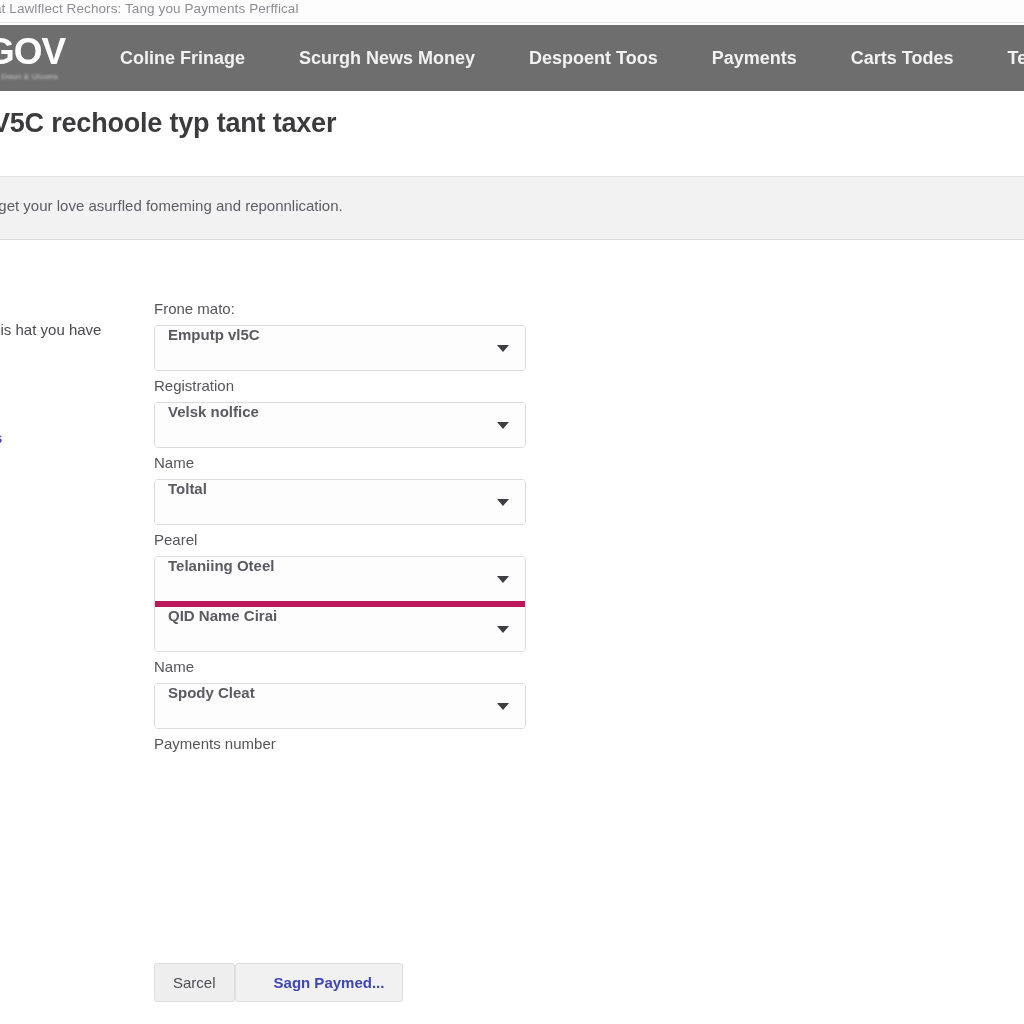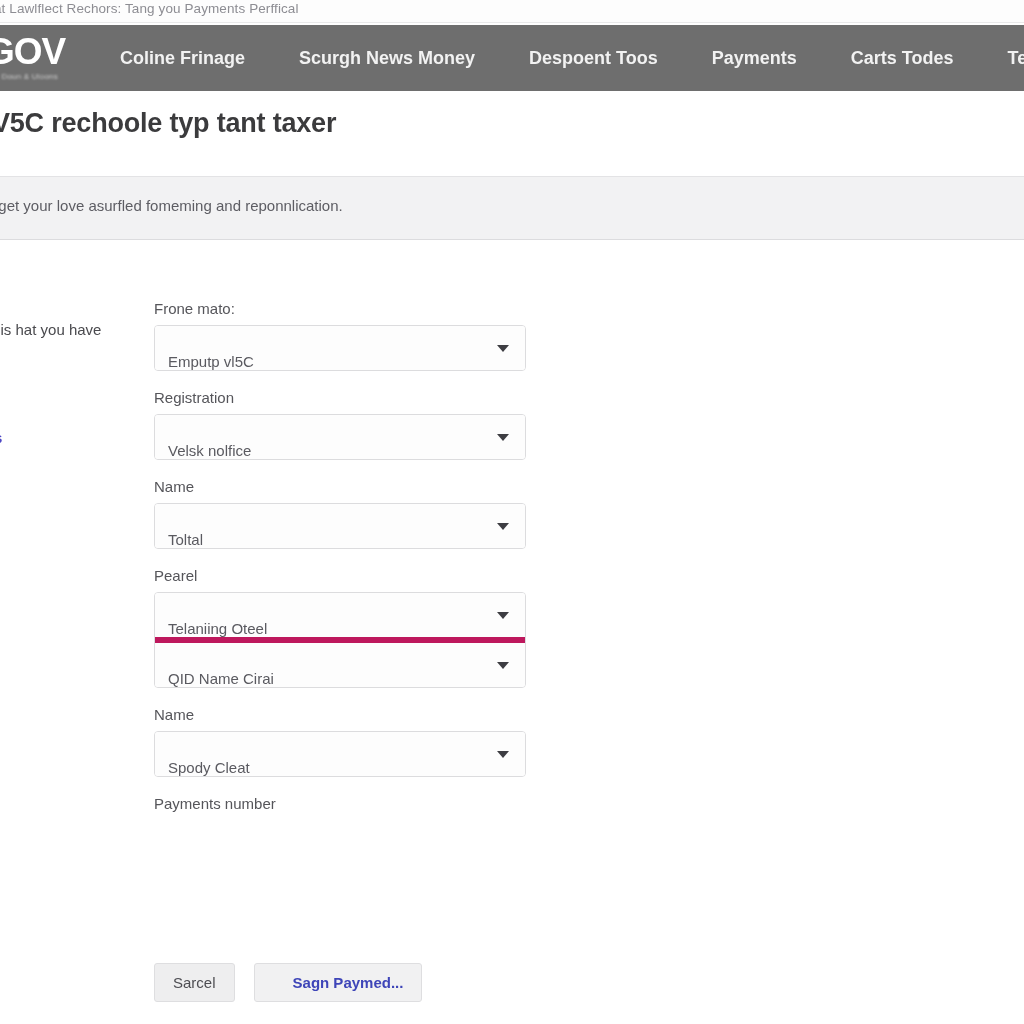--- a/index.html
+++ b/index.html
@@ -142,40 +142,41 @@
     cursor: pointer;
     filter: blur(0.45px);
   }
 
   
   .form {
     position: absolute;
     left: 154px; top: 300px;
     width: 372px;
   }
-  .field-group { margin-bottom: 18px; }
+  .field-group { margin-bottom: 6px; }
   .field-label {
     font-size: 15px;
     color: #55555a;
     margin-bottom: 8px;
     filter: blur(0.45px);
   }
   .control-stack {
     border: 1px solid #dcdcde;
     border-radius: 4px;
     overflow: hidden;
     background: #fdfdfd;
   }
   .control {
     position: relative;
     height: 44px;
     background: #fdfdfd;
     display: flex;
-    align-items: flex-end;
+    align-items: flex-start;
     cursor: pointer;
+    font-weight: bold;
   }
   .control + .control { border-top: 6px solid #be185d; }
   .control-value {
     padding-left: 13px;
     font-size: 15px;
     color: #5a5a60;
     white-space: nowrap;
     filter: blur(0.45px);
   }
   .chev {
@@ -187,21 +188,20 @@
     border-right: 6px solid transparent;
     border-top: 7px solid #3d3d42;
     filter: blur(0.4px);
   }
 
   
   .actions {
     position: absolute;
     left: 154px; top: 963px;
     display: flex;
-    gap: 19px;
   }
   .btn {
     height: 37px;
     padding: 0 18px;
     display: flex;
     align-items: center;
     border: 1px solid #dedee0;
     border-radius: 3px;
     background: #eeeeef;
     font-size: 15px;

